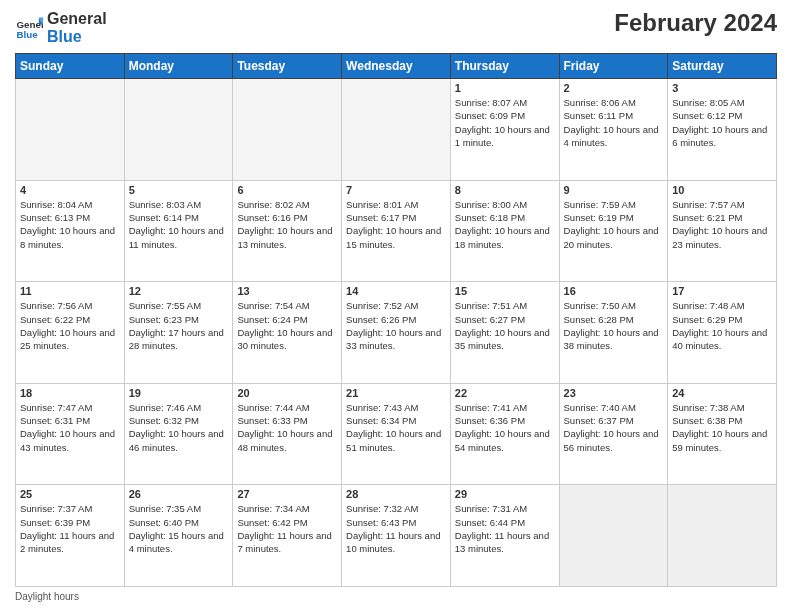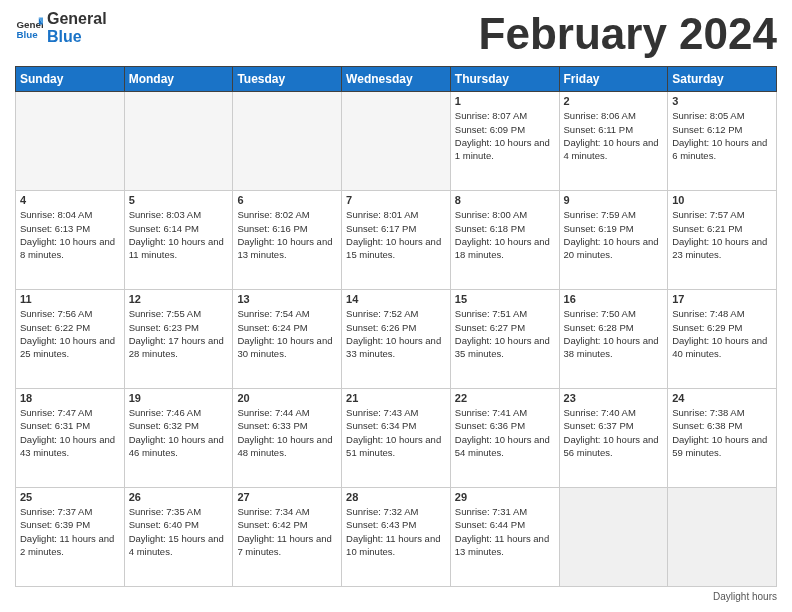--- a/index.html
+++ b/index.html
@@ -29,21 +29,21 @@
       gap: 4px;
     }
     .logo-icon {
       width: 28px;
       height: 28px;
     }
     .title-block {
       text-align: right;
     }
     .main-title {
-      font-size: 44px;
+      font-size: 24px;
       font-weight: bold;
       color: #333;
       line-height: 1.1;
     }
     .sub-title {
       font-size: 14px;
       color: #555;
     }
     .calendar {
       flex: 1;
@@ -364,14 +364,14 @@
               <div>Sunset: 6:44 PM</div>
               <div>Daylight: 11 hours and 13 minutes.</div>
             </div>
           </td>
           <td class="empty last-row"></td>
           <td class="empty last-row"></td>
         </tr>
       </tbody>
   </table>
 
-  <div style="margin-top:4px;font-size:10px;color:#555;text-align:right;">Daylight hours</div>
+  <div style="margin-top:4px;font-size:10px;color:#555;text-align:left;">Daylight hours</div>
 </div>
 
 </body></html>

